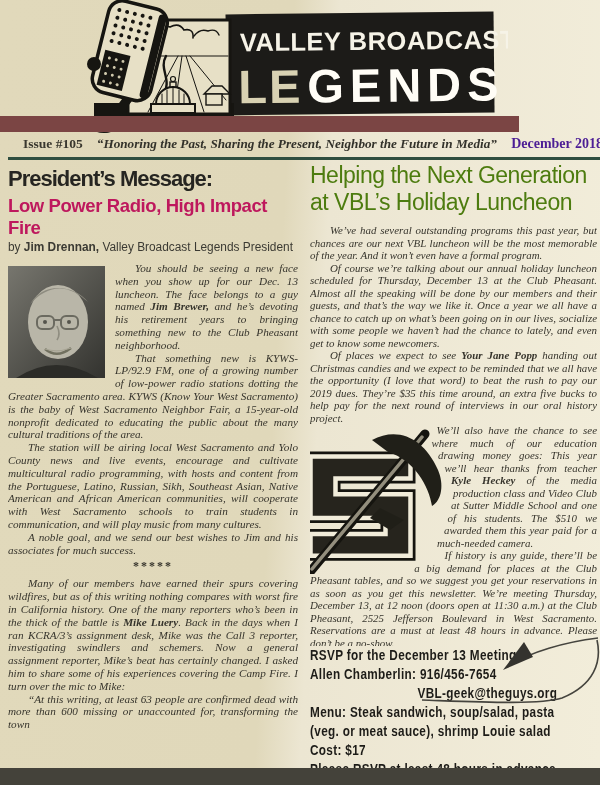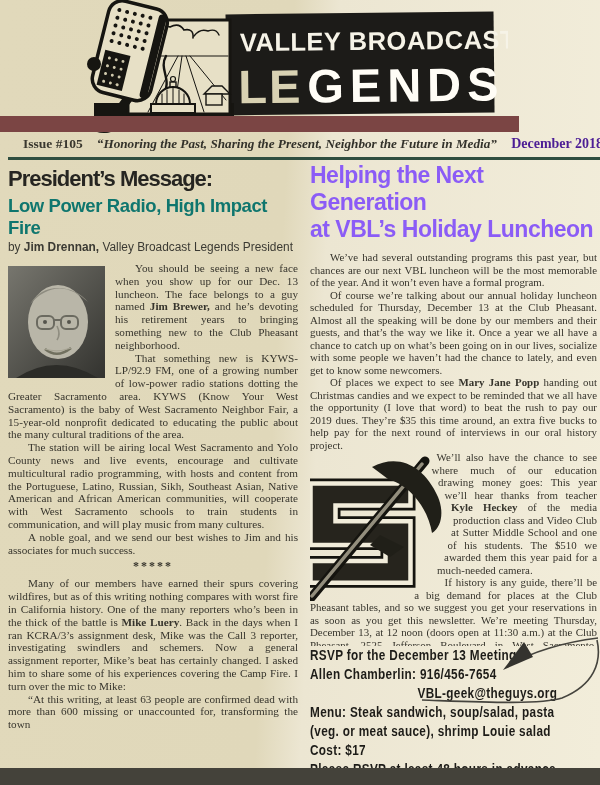--- a/index.html
+++ b/index.html
@@ -14,28 +14,28 @@
   #maroon-bar{left:0;top:116px;width:519px;height:16px;background:#7b4544;}
   #issue-row{left:23px;top:136px;width:580px;display:flex;justify-content:space-between;align-items:baseline;font-size:13.5px;}
   .issue-no{font-weight:bold;}
   .tagline{font-style:italic;font-weight:bold;font-size:13.2px;color:#33322b;}
   .issue-date{font-weight:bold;font-size:14px;color:#4c1d95;}
   #head-rule{left:8px;top:157px;width:592px;height:2.5px;background:#2f4e40;}
   
   #col-left{left:8px;top:166px;width:290px;height:600px;overflow:hidden;}
   #col-right{left:310px;top:158px;width:287px;height:488px;overflow:hidden;}
   h1.left-title{margin:0;font-family:"Liberation Sans",sans-serif;font-weight:bold;font-size:22px;letter-spacing:-1px;color:#262521;}
-  h2.left-sub{margin:3px 0 1px;font-family:"Liberation Sans",sans-serif;font-weight:bold;font-size:18.5px;letter-spacing:-0.4px;color:#0f766e;}
+  h2.left-sub{margin:3px 0 1px;font-family:"Liberation Sans",sans-serif;font-weight:bold;font-size:18.5px;letter-spacing:-0.4px;color:#be185d;}
   .byline{font-family:"Liberation Sans",sans-serif;font-size:12.5px;color:#3b3a33;margin:0 0 8px;transform:scaleX(.95);transform-origin:left;white-space:nowrap;}
   .byline b{font-weight:bold;}
   .photo{float:left;width:97px;height:112px;margin:4px 10px 2px 0;}
-  p.body{margin:0;text-align:justify;text-indent:20px;font-size:11.2px;line-height:12.8px;color:#36342c;}
+  p.body{margin:0;text-align:justify;text-indent:20px;font-size:11.2px;line-height:12.8px;color:#36342c;font-style:italic;}
   #col-right p.body{font-size:10.9px;line-height:12.5px;}
   .separator{ text-align:center;font-weight:bold;font-size:12px;letter-spacing:2px;margin:3px 0;color:#36342c;}
-  h1.right-title{margin:4px 0 8px;font-family:"Liberation Sans",sans-serif;font-weight:bold;font-size:23px;line-height:1.18;letter-spacing:-0.5px;color:#8b5cf6;}
+  h1.right-title{margin:4px 0 8px;font-family:"Liberation Sans",sans-serif;font-weight:normal;font-size:23px;line-height:1.18;letter-spacing:-0.5px;color:#4d7c0f;}
   .s-float{
     float:left;width:145px;height:148px;margin:2px 5px 0 0;
     shape-outside:polygon(0% 0%, 55% 0%, 78% 18%, 92% 45%, 85% 70%, 70% 85%, 60% 100%, 0% 100%);
     shape-margin:5px;
   }
   
   #rsvp{left:310px;top:646px;width:290px;font-family:"Liberation Sans",sans-serif;font-weight:bold;font-size:14px;line-height:19px;color:#1d1c18;letter-spacing:.4px;}
   #rsvp .line{transform:scaleX(.84);transform-origin:left;white-space:nowrap;}
   #rsvp .email-line{padding-left:128px;}
   
@@ -166,21 +166,21 @@
   <div class="separator">*****</div>
   <p class="body"><span>Many of our members have earned their spurs covering wildfires, but as of this writing nothing compares with worst fire in California history. One of the many reporters who’s been in the thick of the battle is </span><b>Mike Luery</b><span>. Back in the days when I ran KCRA/3’s assignment desk, Mike was the Call 3 reporter, investigating swindlers and schemers. Now a general assignment reporter, Mike’s beat has certainly changed. I asked him to share some of his experiences covering the Camp Fire. I turn over the mic to Mike:</span></p>
   <p class="body">“At this writing, at least 63 people are confirmed dead with more than 600 missing or unaccounted for, transforming the town</p>
 
 </div>
 
 <div id="col-right" class="abs">
   <h1 class="right-title"><span>Helping the Next Generation</span><br><span>at VBL’s Holiday Luncheon</span></h1>
   <p class="body">We’ve had several outstanding programs this past year, but chances are our next VBL luncheon will be the most memorable of the year. And it won’t even have a formal program.</p>
   <p class="body">Of course we’re talking about our annual holiday luncheon scheduled for Thursday, December 13 at the Club Pheasant. Almost all the speaking will be done by our members and their guests, and that’s the way we like it. Once a year we all have a chance to catch up on what’s been going on in our lives, socialize with some people we haven’t had the chance to lately, and even get to know some newcomers.</p>
-  <p class="body"><span>Of places we expect to see </span><b>Mary Jane Popp</b><span> handing out Christmas candies and we expect to be reminded that we all have the opportunity (I love that word) to beat the rush to pay our 2019 dues. They’re $35 this time around, an extra five bucks to help pay for the next round of interviews in our oral history project.</span></p>
+  <p class="body"><span>Of places we expect to see </span><b>Your Jane Popp</b><span> handing out Christmas candies and we expect to be reminded that we all have the opportunity (I love that word) to beat the rush to pay our 2019 dues. They’re $35 this time around, an extra five bucks to help pay for the next round of interviews in our oral history project.</span></p>
 
   <div class="s-float">
     <svg viewBox="0 0 145 148" width="145" height="148">
 
       <g>
         <path d="M100.5,30.4 L0.5,30.4 L0.5,92 L75.5,92 L75.5,108 L0.5,108 L0.5,129.8 L100.5,129.8 L100.5,68.2 L25.5,68.2 L25.5,52.4 L100.5,52.4 Z" transform="translate(0,0)" fill="none" stroke="#15140f" stroke-width="10" stroke-linejoin="miter"></path>
         <path d="M100.5,30.4 L0.5,30.4 L0.5,92 L75.5,92 L75.5,108 L0.5,108 L0.5,129.8 L100.5,129.8 L100.5,68.2 L25.5,68.2 L25.5,52.4 L100.5,52.4 Z" fill="#26241d" stroke="#f1ecda" stroke-width="4.5" stroke-linejoin="miter"></path>
       </g>
 
       <g>

